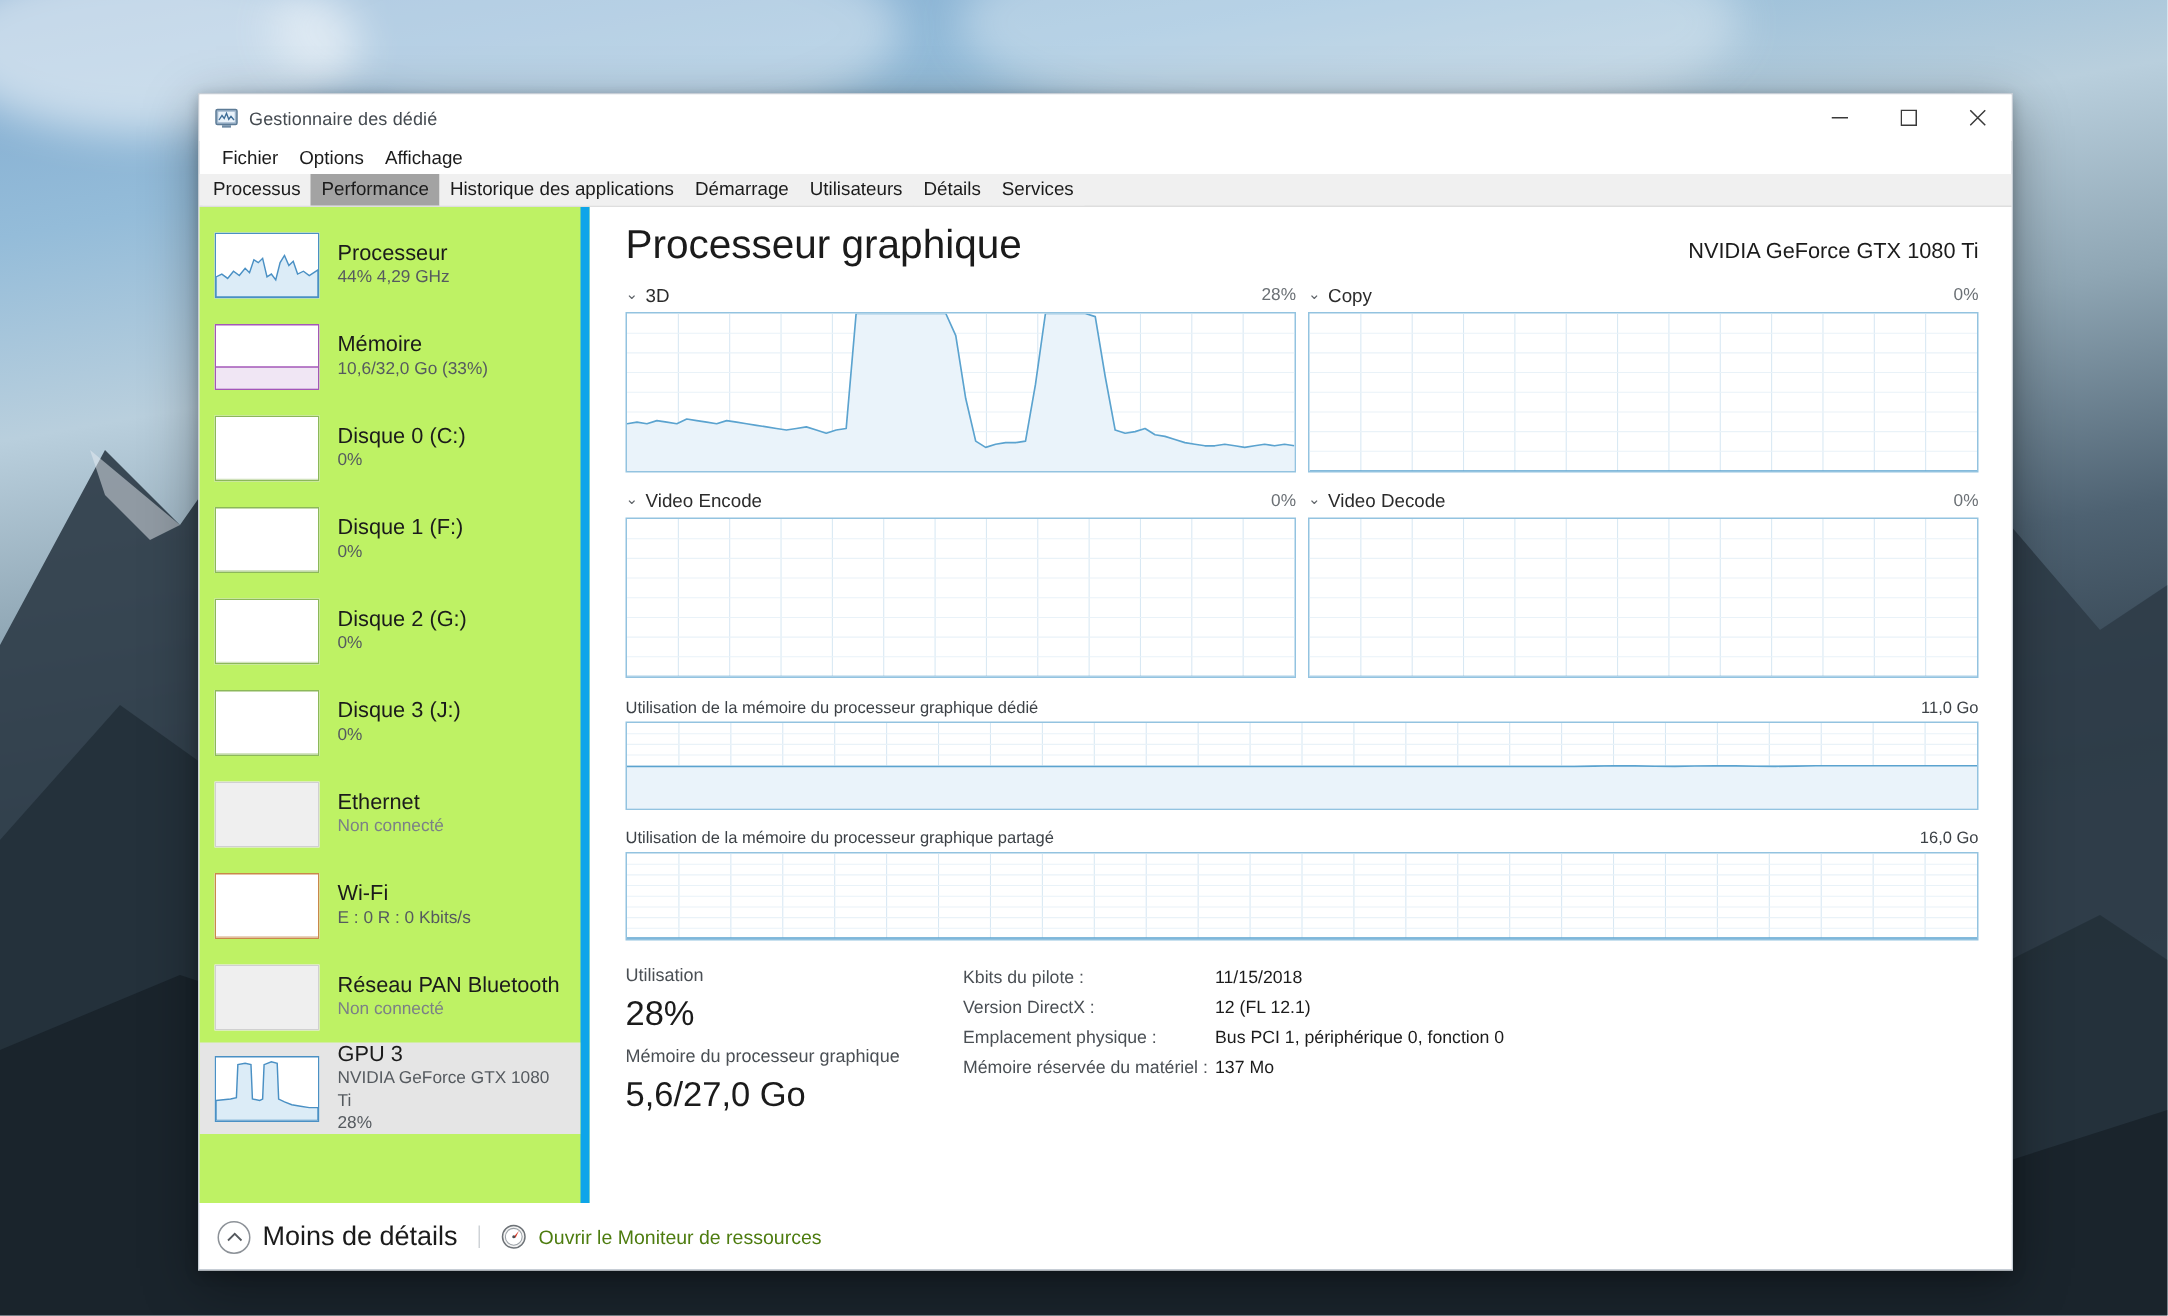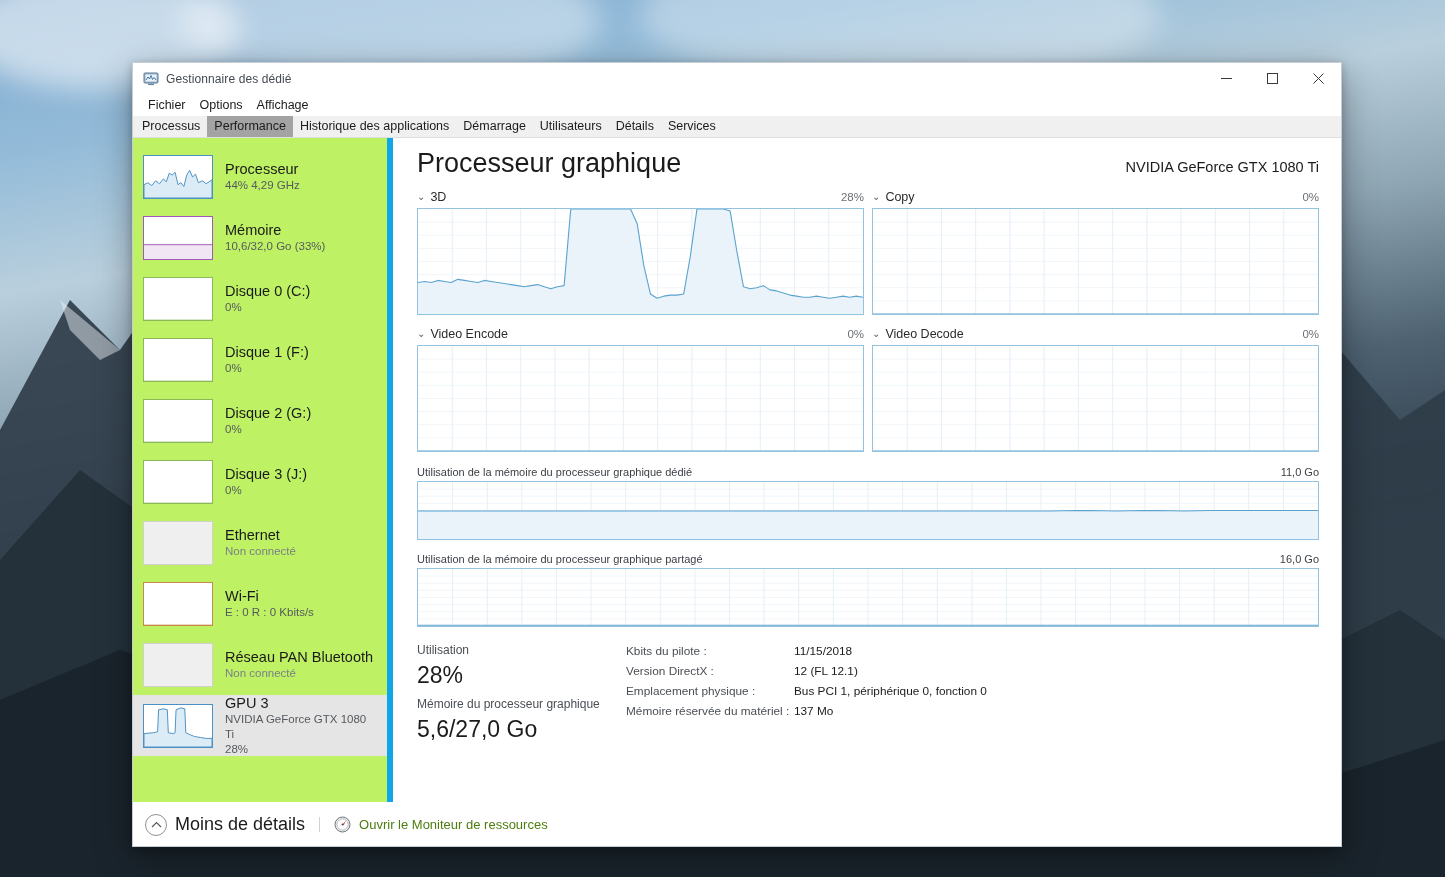--- a/index.html
+++ b/index.html
@@ -117,21 +117,21 @@
   .graph.mem  { height: 59px; }
   .graph svg { display:block; width:100%; height:100%; }
 
   .mem-label-row {
     display:flex; align-items:center; font-size:11px; color:#3c4146;
     height: 15px; margin-bottom:2px;
   }
   .mem-label-row .glr-val { font-size:11px; color:#3c4146; }
 
   
-  .stats { display:flex; margin-top: 14px; }
+  .stats { display:flex; margin-top: 14px; gap: 16px; }
   .stats-col { }
   .stats-col.c1 { width: 203px; }
   .stats-col.c2 { width: 148px; }
   .stat-k { font-size: 12px; color:#4a4f54; line-height:18px; }
   .stat-v { font-size: 23px; color:#1b1b1b; line-height:32px; margin-bottom:4px; font-weight: 400;}
   .info { margin-left: 6px; }
   .info-row { display:flex; font-size:11.8px; line-height:20px; }
   .info-k { width: 168px; color:#4a4f54; }
   .info-v { color:#1b1b1b; }
 

